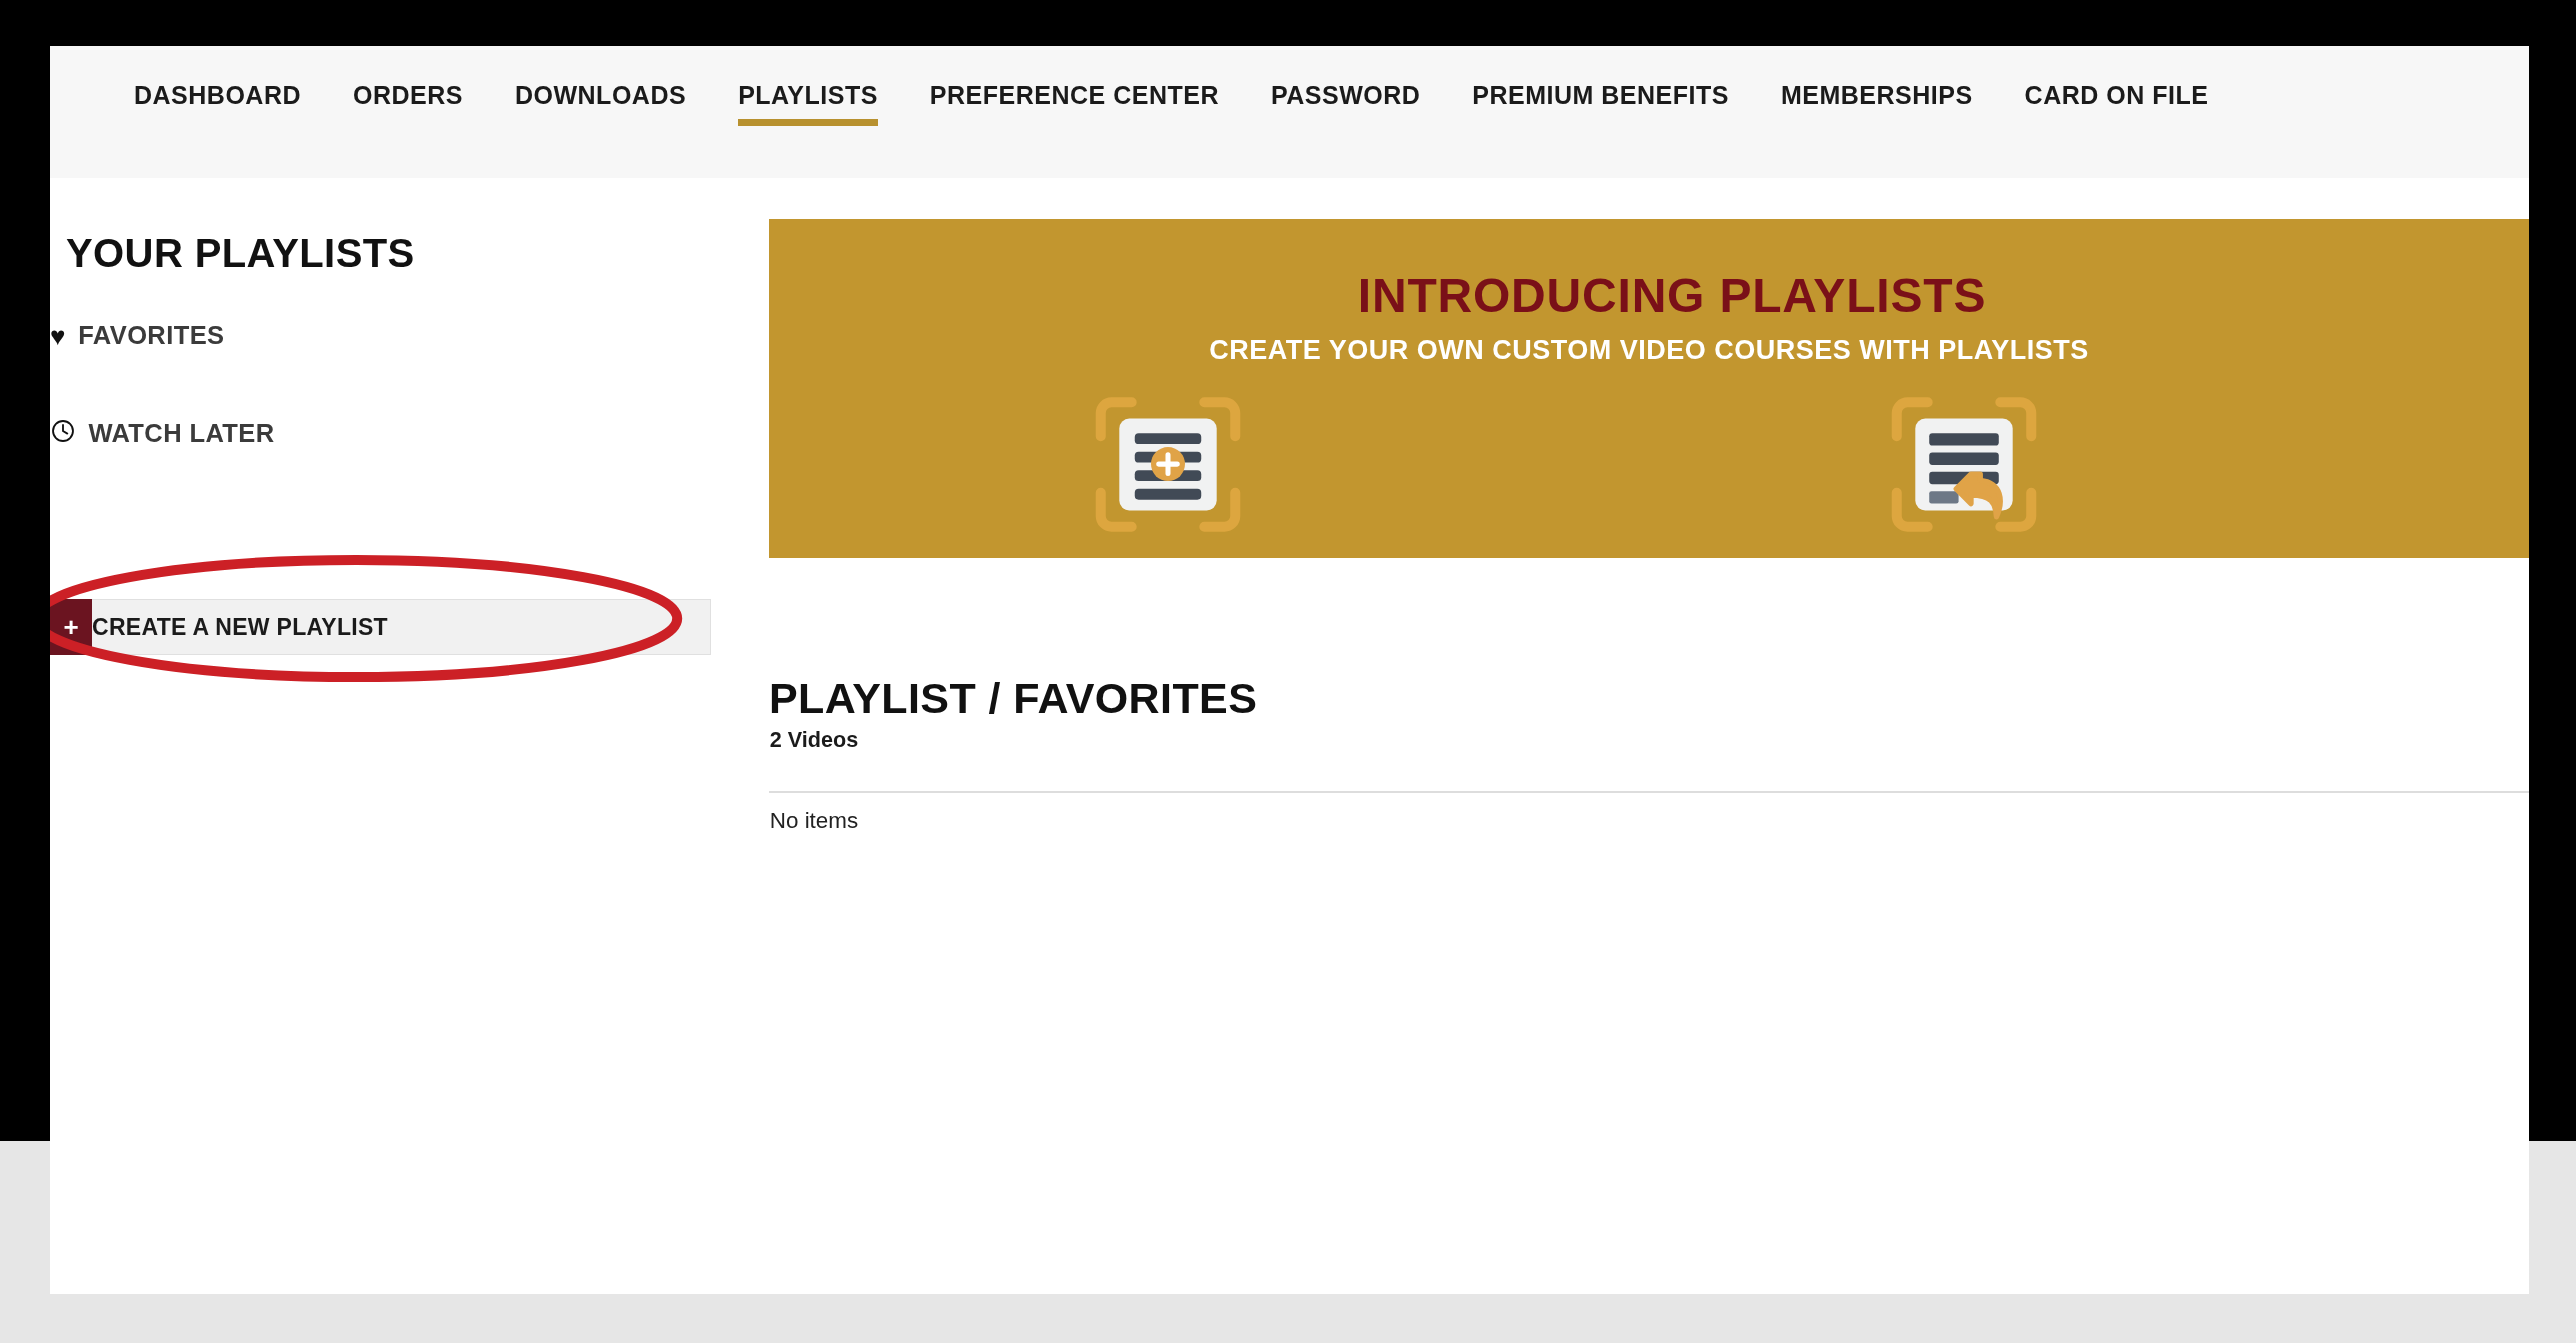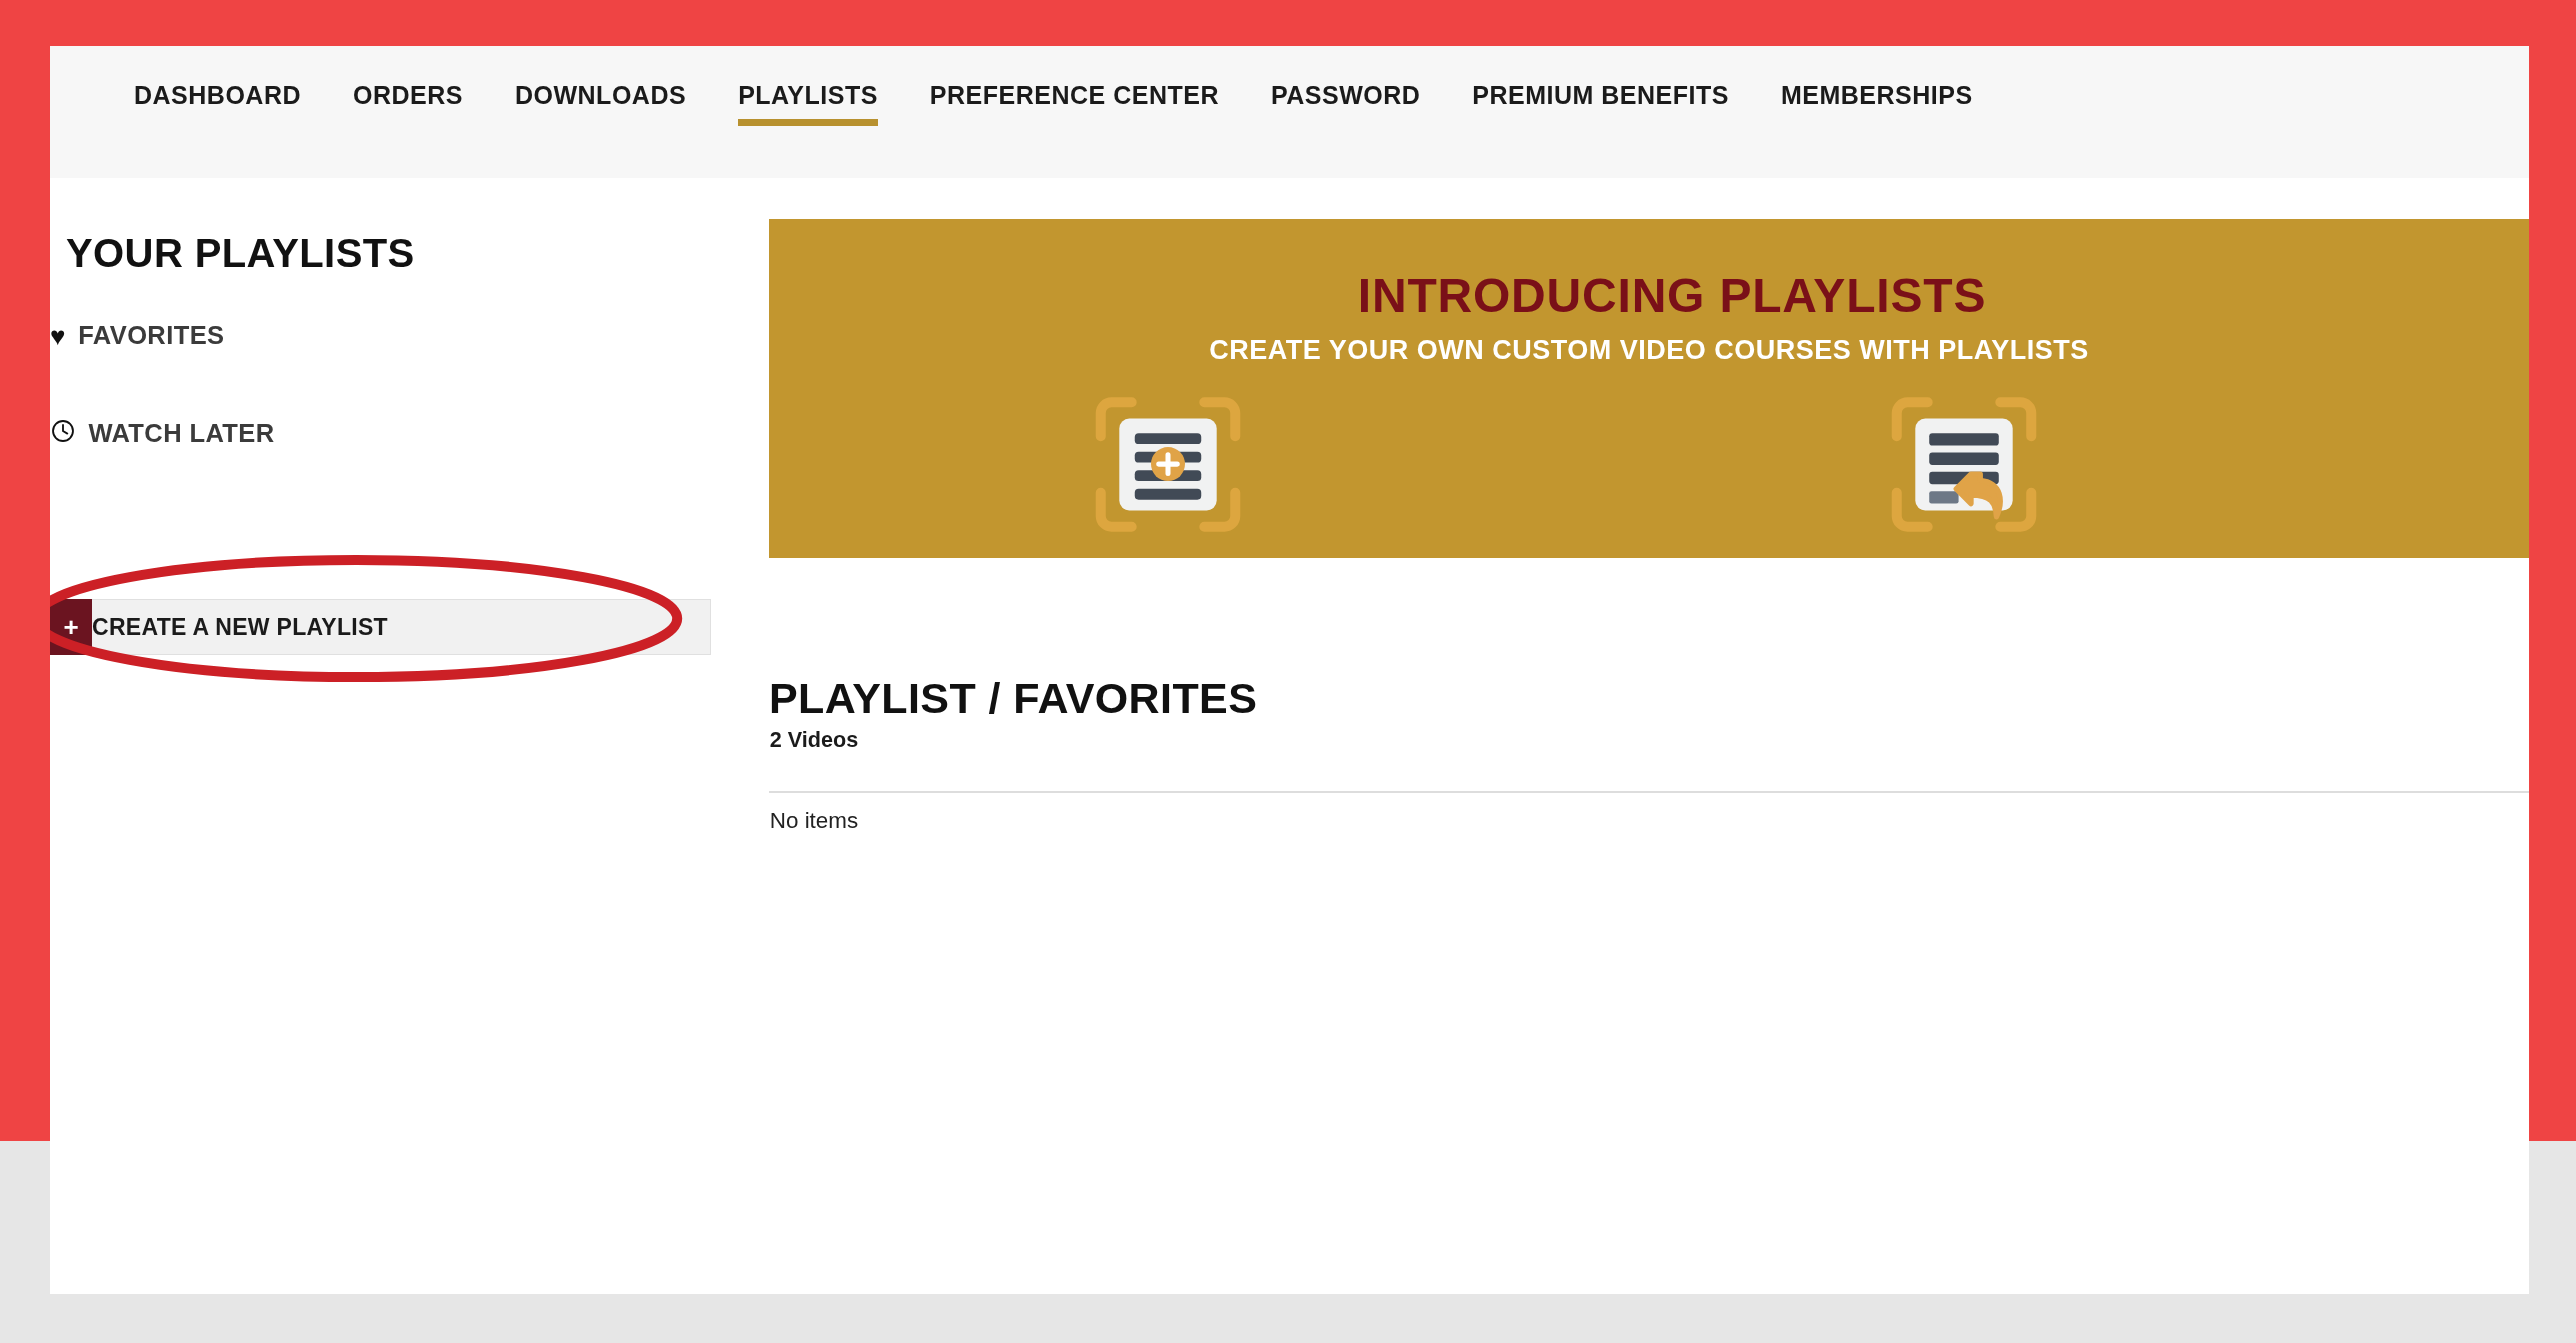--- a/index.html
+++ b/index.html
@@ -9,21 +9,21 @@
     width: 2576px;
     height: 1343px;
     overflow: hidden;
     font-family: "Liberation Sans", sans-serif;
   }
 
   #stage {
     position: relative;
     width: 2576px;
     height: 1141px;
-    background: #ef4444;
+    background: #000000;
   }
 
   
   #page-card {
     position: absolute;
     left: 50px;
     top: 46px;
     width: 2479px;
     height: 1248px;
     background: #ffffff;
@@ -281,20 +281,21 @@
 
     <nav id="account-nav">
       <div class="nav-tab">DASHBOARD</div>
       <div class="nav-tab">ORDERS</div>
       <div class="nav-tab">DOWNLOADS</div>
       <div class="nav-tab is-active">PLAYLISTS</div>
       <div class="nav-tab">PREFERENCE CENTER</div>
       <div class="nav-tab">PASSWORD</div>
       <div class="nav-tab">PREMIUM BENEFITS</div>
       <div class="nav-tab">MEMBERSHIPS</div>
+      <div class="nav-tab">CARD ON FILE</div>
     </nav>
 
     <div id="content">
 
       <aside id="playlist-sidebar">
 
         <div id="sidebar-heading">YOUR PLAYLISTS</div>
 
         <div class="sidebar-playlist" id="item-favorites">
           <span class="sb-icon">♥</span>

